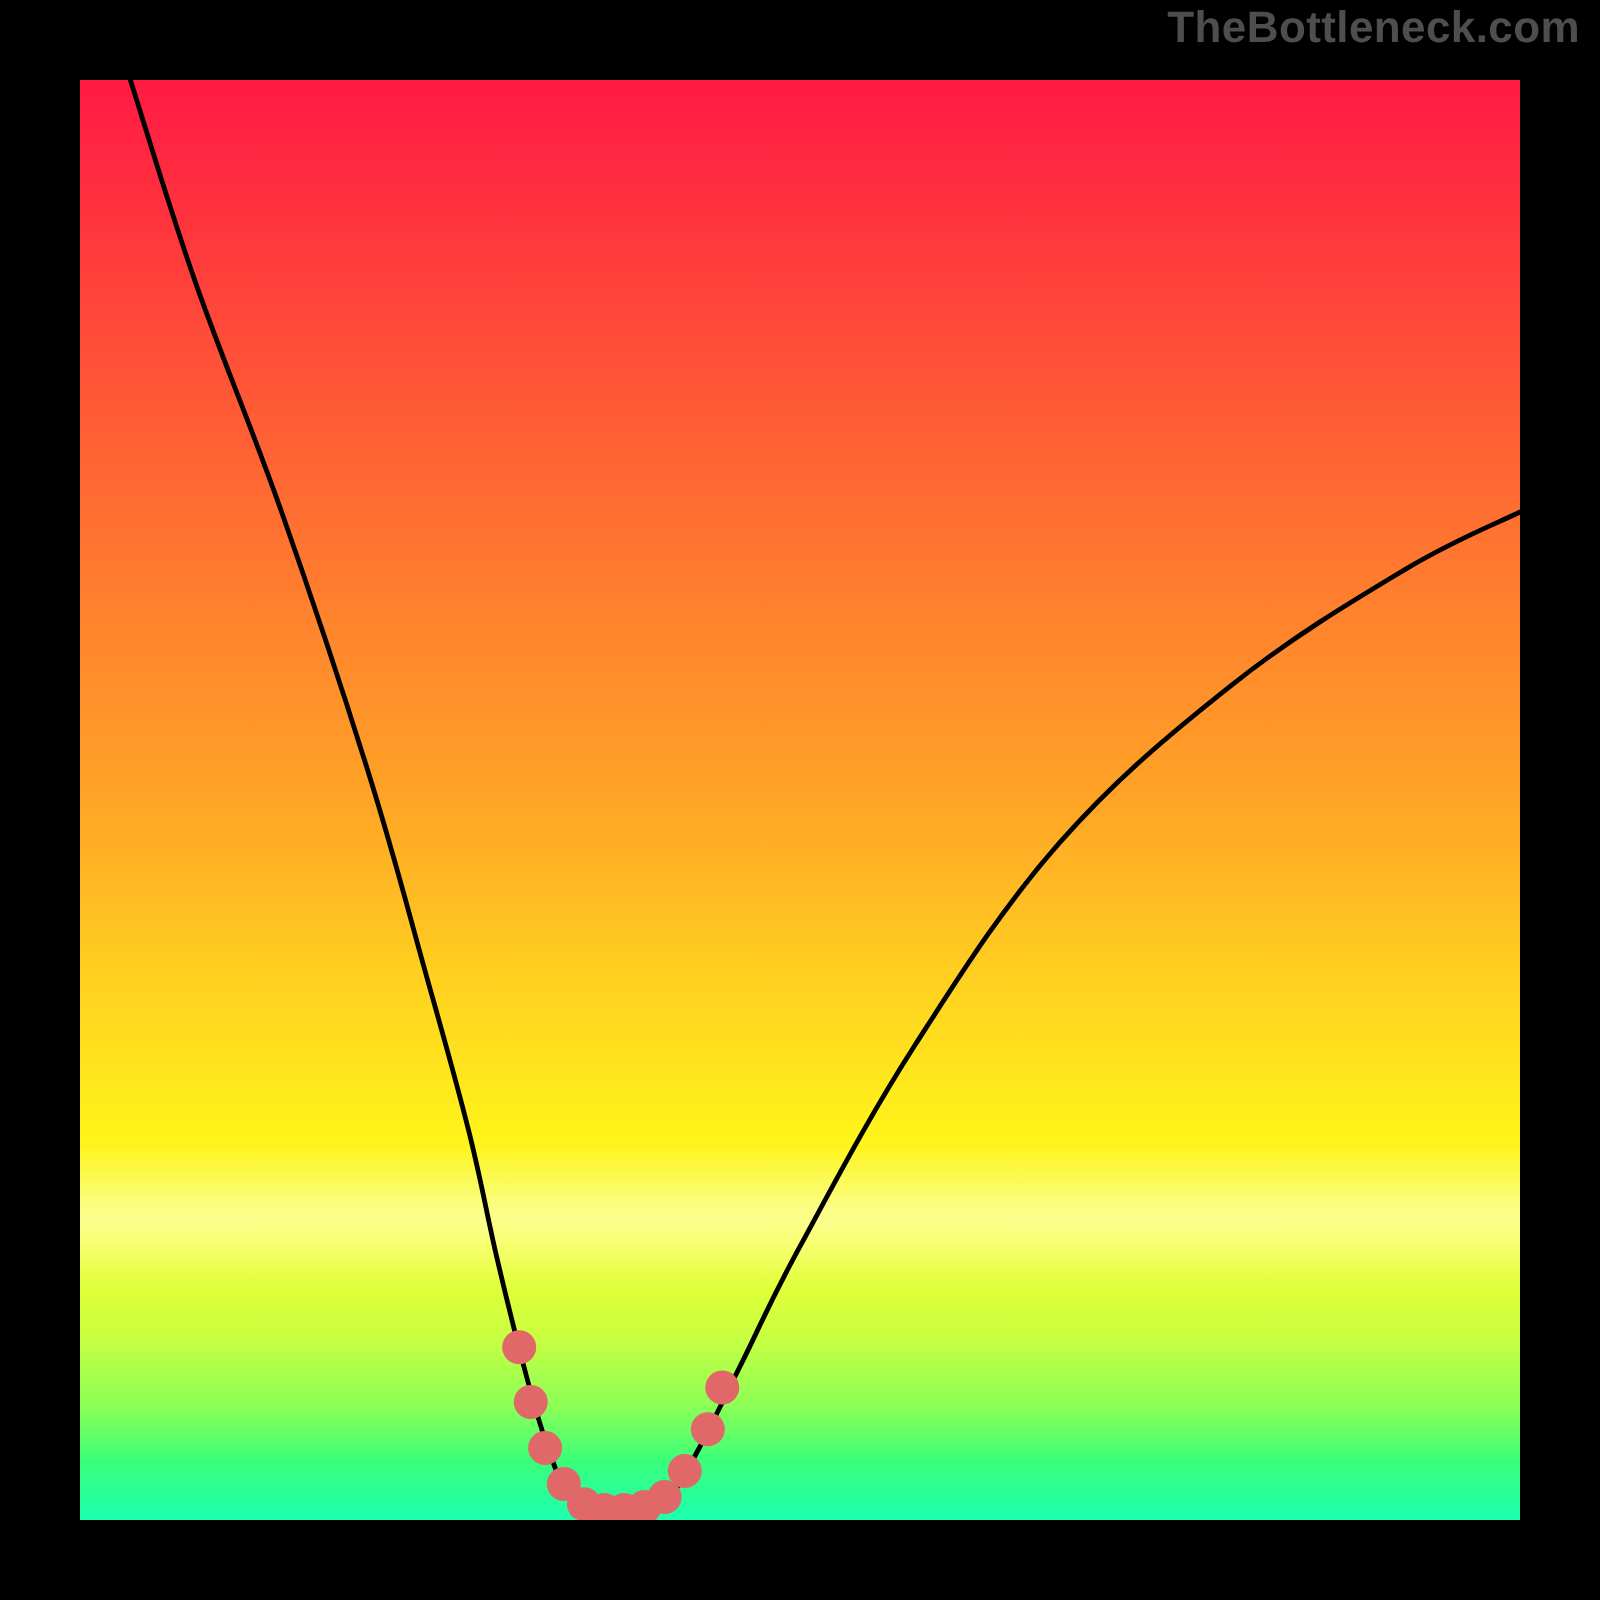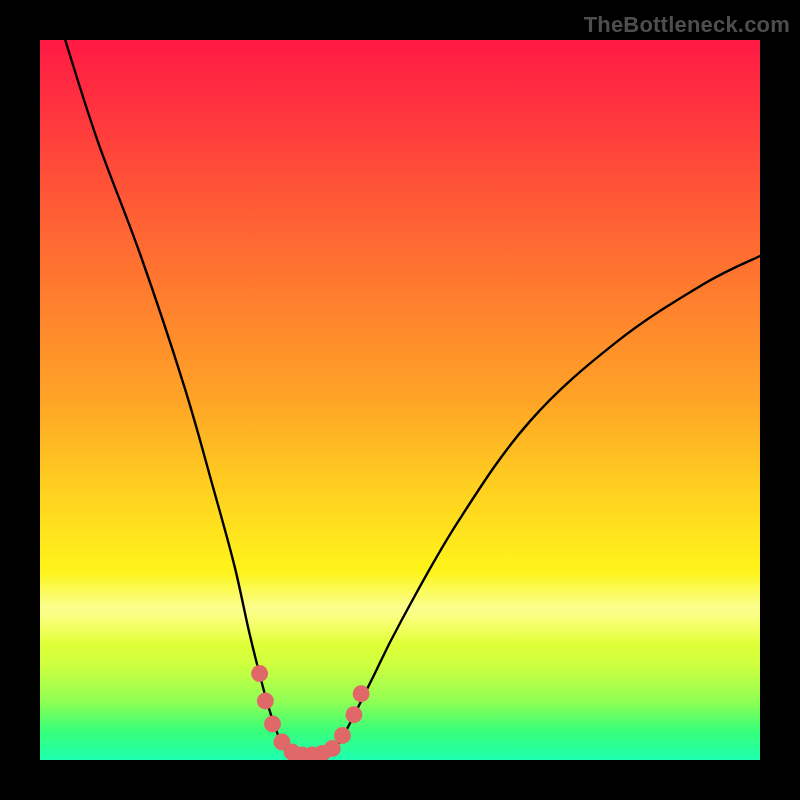--- a/index.html
+++ b/index.html
@@ -12,21 +12,21 @@
     font-family: Arial, Helvetica, sans-serif;
   }
   .frame {
     position: relative;
     width: 800px;
     height: 800px;
     background: #000;
   }
   .watermark {
     position: absolute;
-    top: 12px;
+    top: 1px;
     right: 10px;
     color: #4e4e4e;
     font-size: 22px;
     font-weight: 600;
     letter-spacing: 0.2px;
     z-index: 10;
     user-select: none;
   }
   .plot-area {
     position: absolute;

